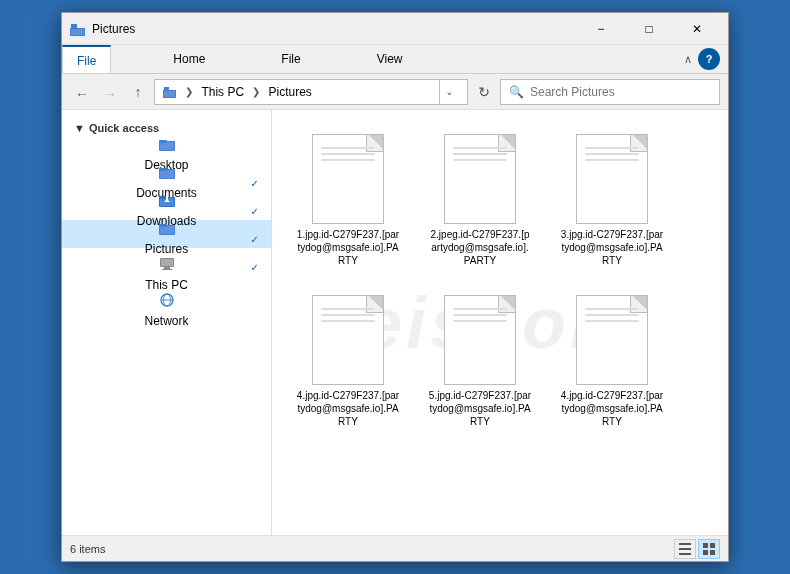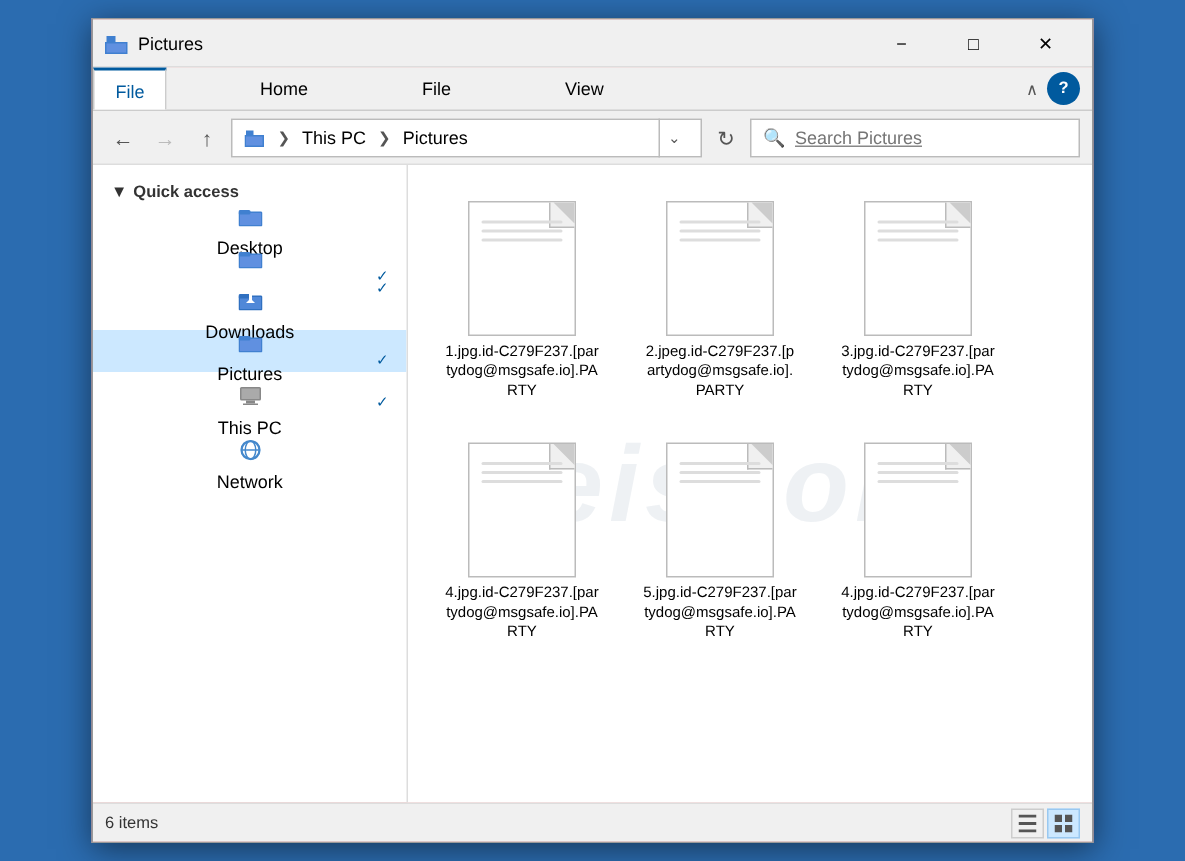--- a/index.html
+++ b/index.html
@@ -24,21 +24,21 @@
     .address-bar { height: 36px; display: flex; align-items: center; padding: 0 8px; gap: 4px; background: #f0f0f0; border-bottom: 1px solid #ddd; }
     .nav-btn { width: 24px; height: 24px; border: none; background: transparent; cursor: pointer; font-size: 14px; color: #555; display: flex; align-items: center; justify-content: center; border-radius: 2px; }
     .nav-btn:disabled { color: #bbb; cursor: default; }
     .address-box { flex: 1; height: 26px; border: 1px solid #bbb; background: white; display: flex; align-items: center; padding: 0 8px; font-size: 12px; cursor: text; }
     .address-chevron { color: #555; margin: 0 4px; font-size: 10px; }
     .address-path-item { color: #000; font-size: 12px; }
     .address-dropdown { width: 20px; height: 26px; border: none; border-left: 1px solid #bbb; background: transparent; cursor: pointer; color: #555; font-size: 10px; display: flex; align-items: center; justify-content: center; }
     .refresh-btn { width: 24px; height: 24px; border: none; background: transparent; cursor: pointer; color: #555; font-size: 14px; }
     .search-box { width: 220px; height: 26px; border: 1px solid #bbb; background: white; display: flex; align-items: center; padding: 0 8px; gap: 6px; }
     .search-icon { color: #888; font-size: 12px; }
-    .search-input { border: none; outline: none; font-size: 12px; color: #888; width: 100%; background: transparent; text-decoration: underline; }
+    .search-input { border: none; outline: none; font-size: 12px; color: #888; width: 100%; background: transparent; }
     
     
     .main { display: flex; flex: 1; overflow: hidden; }
     
     
     .sidebar { width: 210px; background: white; border-right: 1px solid #ddd; overflow-y: auto; padding: 8px 0; flex-shrink: 0; }
     .sidebar-item { display: flex; align-items: center; height: 28px; padding: 0 12px; cursor: pointer; font-size: 12px; gap: 6px; white-space: nowrap; flex-direction: column; }
     .sidebar-item.active { background: #cce8ff; }
     .sidebar-item-icon { width: 16px; height: 16px; flex-shrink: 0; display: flex; align-items: center; justify-content: center; }
     .sidebar-item-label { flex: 1; font-size: 12px; }
@@ -150,20 +150,21 @@
       </div>
 
       <div class="sidebar-item">
         <span class="sidebar-item-icon folder-blue">
           <svg width="16" height="14" viewBox="0 0 16 14">
             <rect x="0" y="4" width="16" height="10" fill="#4080d0" rx="1"></rect>
             <rect x="1" y="5" width="14" height="8" fill="#6090e0"></rect>
             <rect x="0" y="3" width="8" height="3" fill="#4080d0" rx="1"></rect>
           </svg>
         </span>
+        <span class="sidebar-item-label">Documents</span>
         <span class="sidebar-pin">✓</span>
       </div>
 
       <div class="sidebar-item">
         <span class="sidebar-item-icon">
           <svg width="16" height="14" viewBox="0 0 16 14">
             <rect x="0" y="4" width="16" height="10" fill="#3070c0" rx="1"></rect>
             <rect x="1" y="5" width="14" height="8" fill="#5088d8"></rect>
             <rect x="0" y="3" width="8" height="3" fill="#3070c0" rx="1"></rect>
             <polygon points="8,6 5,9 11,9" fill="white"></polygon>

